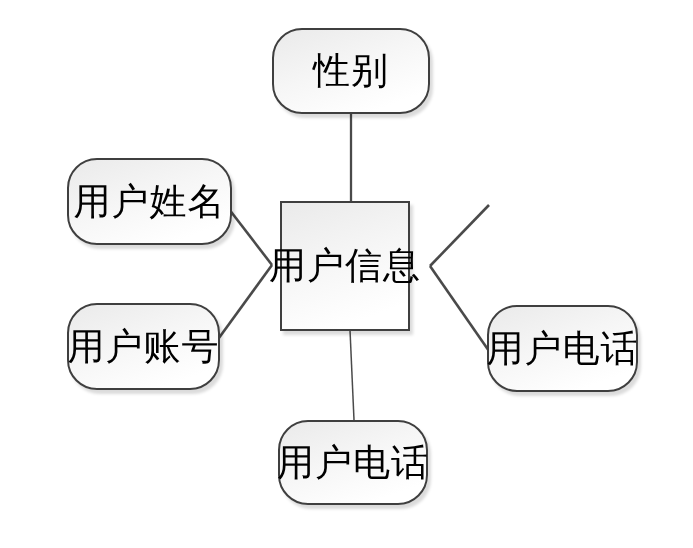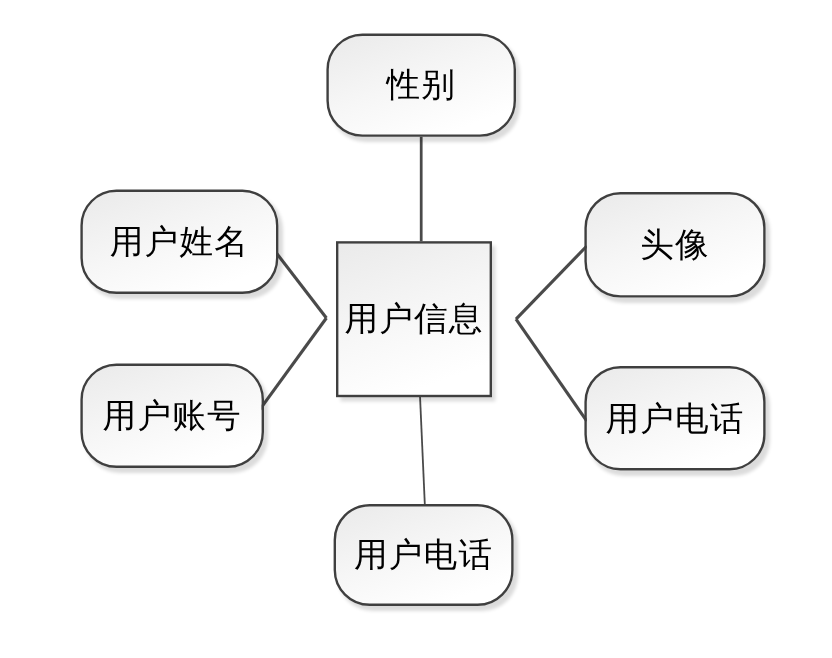--- a/index.html
+++ b/index.html
@@ -39,21 +39,21 @@
     position: absolute;
     z-index: 2;
     display: flex;
     align-items: center;
     justify-content: center;
     box-sizing: border-box;
     border: 2.4px solid var(--node-border);
     background: linear-gradient(160deg, var(--node-fill-start) 0%, #f6f6f6 45%, var(--node-fill-end) 85%);
     box-shadow: 3px 4px 3px rgba(0, 0, 0, 0.14);
     color: var(--text);
-    font-size: 28px;
+    font-size: 37px;
     letter-spacing: 1px;
     white-space: nowrap;
   }
   .node--rounded { border-radius: 30px; }
   .node--rect    { border-radius: 0; }
 
   .node--center       { left: 280px; top: 201px; width: 130px; height: 130px; }
   .node--gender       { left: 272px; top: 28px;  width: 158px; height: 86px;  }
   .node--user-name    { left: 67px;  top: 158px; width: 165px; height: 87px;  }
   .node--user-account { left: 67px;  top: 303px; width: 153px; height: 87px;  }
@@ -88,23 +88,20 @@
   </div>
 
   <div class="node node--rounded node--user-name">
     <span class="node-label">用户姓名</span>
   </div>
 
   <div class="node node--rounded node--user-account">
     <span class="node-label">用户账号</span>
   </div>
 
-  <div class="node node--rounded node--avatar">
-    <span class="node-label">头像</span>
-  </div>
 
   <div class="node node--rounded node--user-phone">
     <span class="node-label">用户电话</span>
   </div>
 
   <div class="node node--rounded node--id-number">
     <span class="node-label">用户电话</span>
   </div>
 
 </div>

